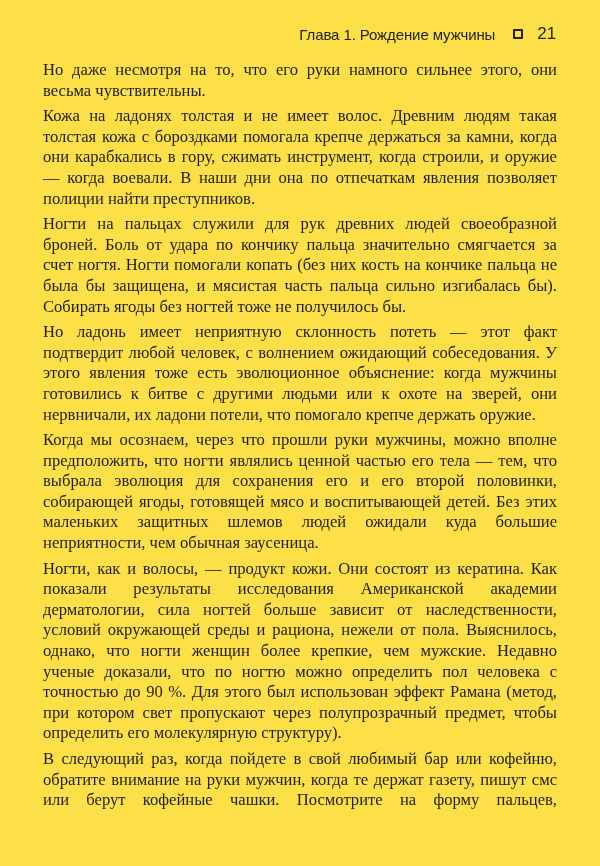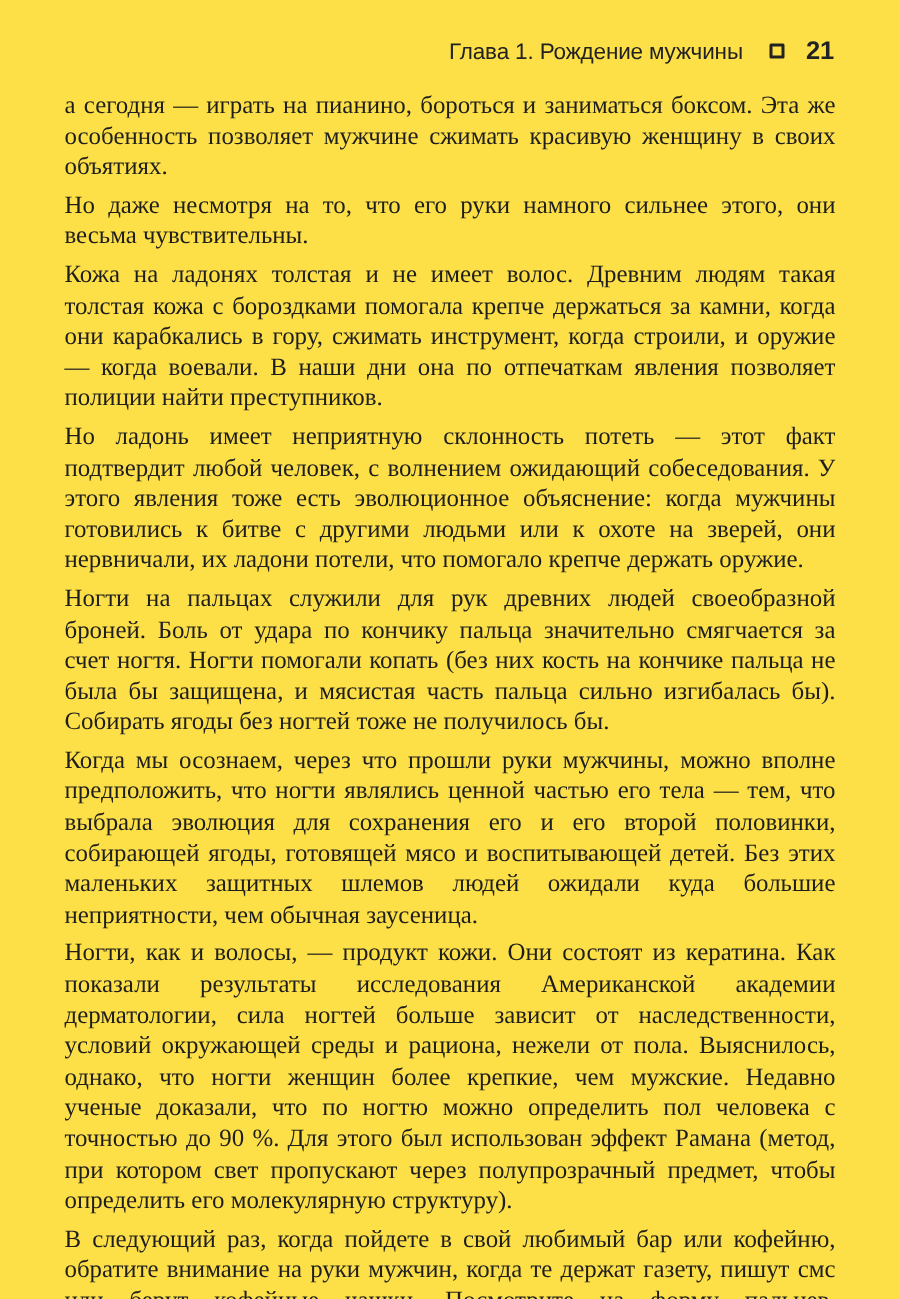--- a/index.html
+++ b/index.html
@@ -37,21 +37,21 @@
   .running-head .box-icon {
     display: inline-block;
     width: 10px;
     height: 10px;
     border: 2px solid #222;
     border-radius: 1px;
     margin: 0 14px 0 18px;
     box-sizing: border-box;
   }
   .running-head .page-num {
-    font-weight: bold;
+    font-weight: normal;
     font-size: 17px;
   }
   .body-text {
     position: absolute;
     left: 43px;
     top: 60px;
     width: 514px;
     font-family: "Liberation Serif", "DejaVu Serif", serif;
     font-size: 16.6px;
     line-height: 20.6px;
@@ -72,23 +72,22 @@
 
 <div class="page">
 
   <div class="running-head">
     <span class="chapter">Глава 1. Рождение мужчины</span>
     <span class="box-icon"></span>
     <span class="page-num">21</span>
   </div>
 
   <div class="body-text">
-    <p>а сегодня — играть на пианино, бороться и заниматься боксом. Эта же особенность позволяет мужчине сжимать красивую женщину в своих объятиях.</p>
     <p>Но даже несмотря на то, что его руки намного сильнее этого, они весьма чувствительны.</p>
     <p>Кожа на ладонях толстая и не имеет волос. Древним людям такая толстая кожа с бороздками помогала крепче держаться за камни, когда они карабкались в гору, сжимать инструмент, когда строили, и оружие — когда воевали. В наши дни она по отпечаткам явления позволяет полиции найти преступников.</p>
+    <p>Ногти на пальцах служили для рук древних людей своеобразной броней. Боль от удара по кончику пальца значительно смягчается за счет ногтя. Ногти помогали копать (без них кость на кончике пальца не была бы защищена, и мясистая часть пальца сильно изгибалась бы). Собирать ягоды без ногтей тоже не получилось бы.</p>
     <p>Но ладонь имеет неприятную склонность потеть — этот факт подтвердит любой человек, с волнением ожидающий собеседования. У этого явления тоже есть эволюционное объяснение: когда мужчины готовились к битве с другими людьми или к охоте на зверей, они нервничали, их ладони потели, что помогало крепче держать оружие.</p>
-    <p>Ногти на пальцах служили для рук древних людей своеобразной броней. Боль от удара по кончику пальца значительно смягчается за счет ногтя. Ногти помогали копать (без них кость на кончике пальца не была бы защищена, и мясистая часть пальца сильно изгибалась бы). Собирать ягоды без ногтей тоже не получилось бы.</p>
     <p>Когда мы осознаем, через что прошли руки мужчины, можно вполне предположить, что ногти являлись ценной частью его тела — тем, что выбрала эволюция для сохранения его и его второй половинки, собирающей ягоды, готовящей мясо и воспитывающей детей. Без этих маленьких защитных шлемов людей ожидали куда большие неприятности, чем обычная заусеница.</p>
     <p>Ногти, как и волосы, — продукт кожи. Они состоят из кератина. Как показали результаты исследования Американской академии дерматологии, сила ногтей больше зависит от наследственности, условий окружающей среды и рациона, нежели от пола. Выяснилось, однако, что ногти женщин более крепкие, чем мужские. Недавно ученые доказали, что по ногтю можно определить пол человека с точностью до 90 %. Для этого был использован эффект Рамана (метод, при котором свет пропускают через полупрозрачный предмет, чтобы определить его молекулярную структуру).</p>
     <p class="tight-last">В следующий раз, когда пойдете в свой любимый бар или кофейню, обратите внимание на руки мужчин, когда те держат газету, пишут смс или берут кофейные чашки. Посмотрите на форму пальцев,</p>
   </div>
 
 </div>
 
 </body></html>

